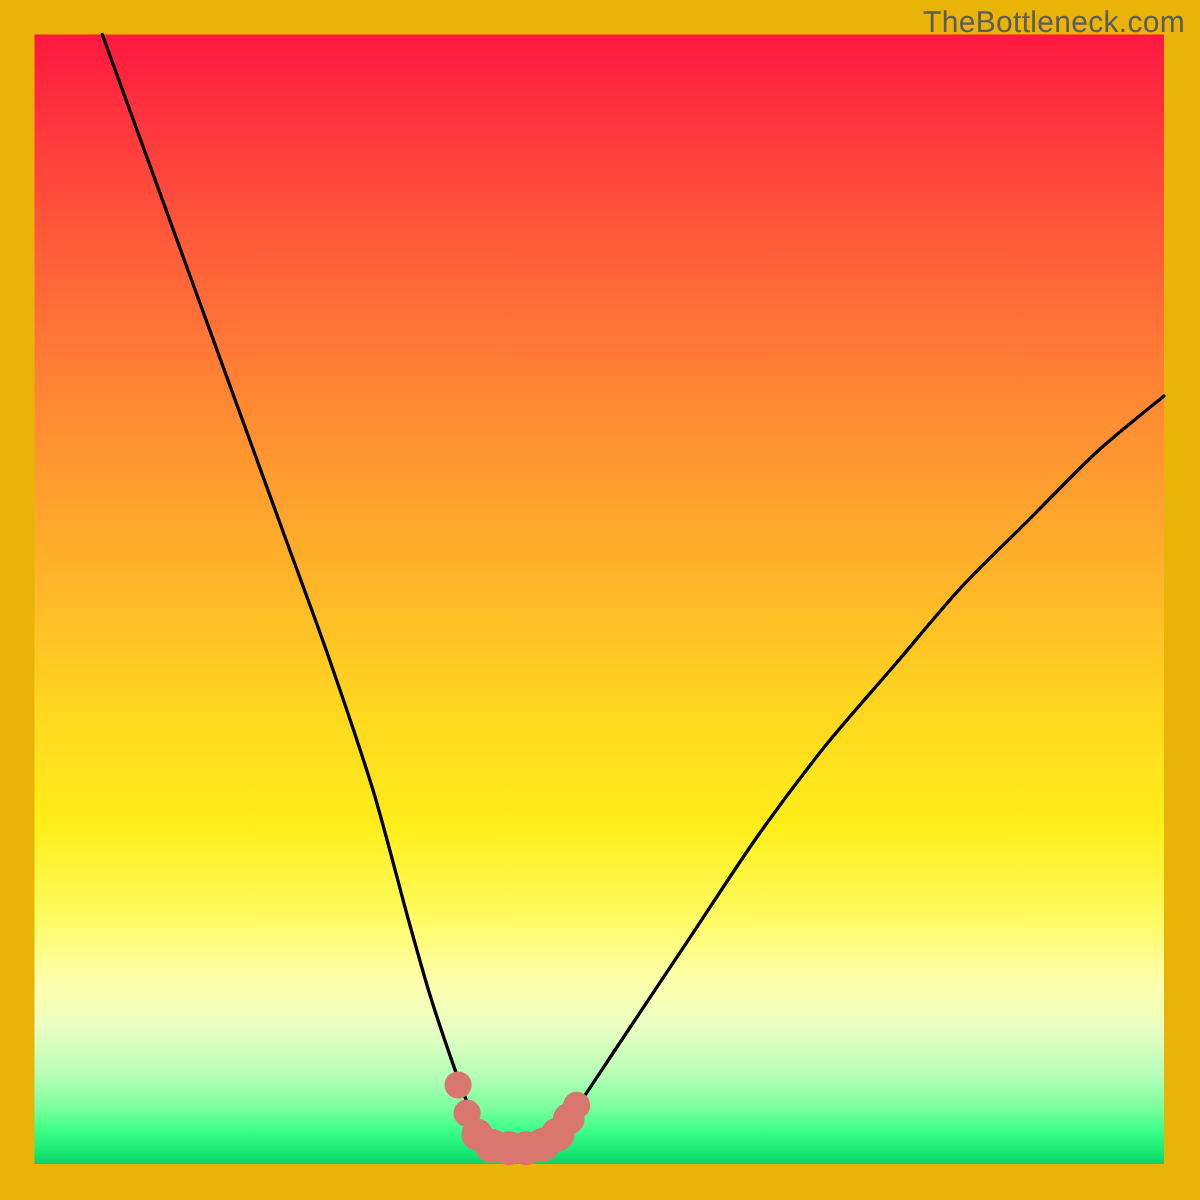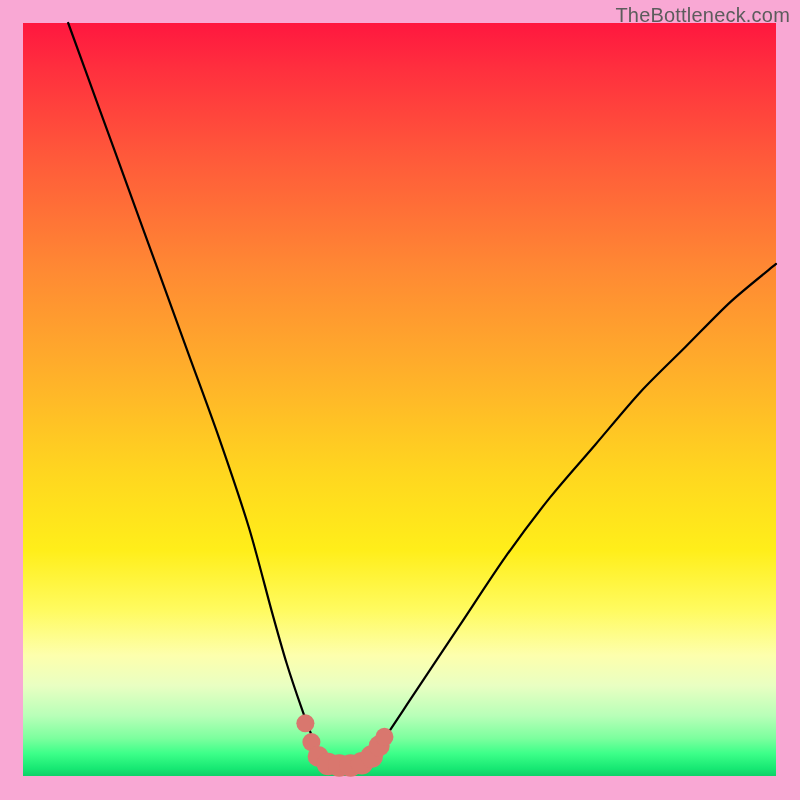--- a/index.html
+++ b/index.html
@@ -8,21 +8,21 @@
     width: 800px;
     height: 800px;
     background: #000;
     font-family: Arial, Helvetica, sans-seri;
     overflow: hidden;
   }
   .stage {
     position: relative;
     width: 800px;
     height: 800px;
-    background: #f9a8d4;
+    background: #eab308;
   }
   .plot-area {
     position: absolute;
     left: 23px;
     top: 23px;
     width: 753px;
     height: 753px;
     
     background: linear-gradient(
       to bottom,

